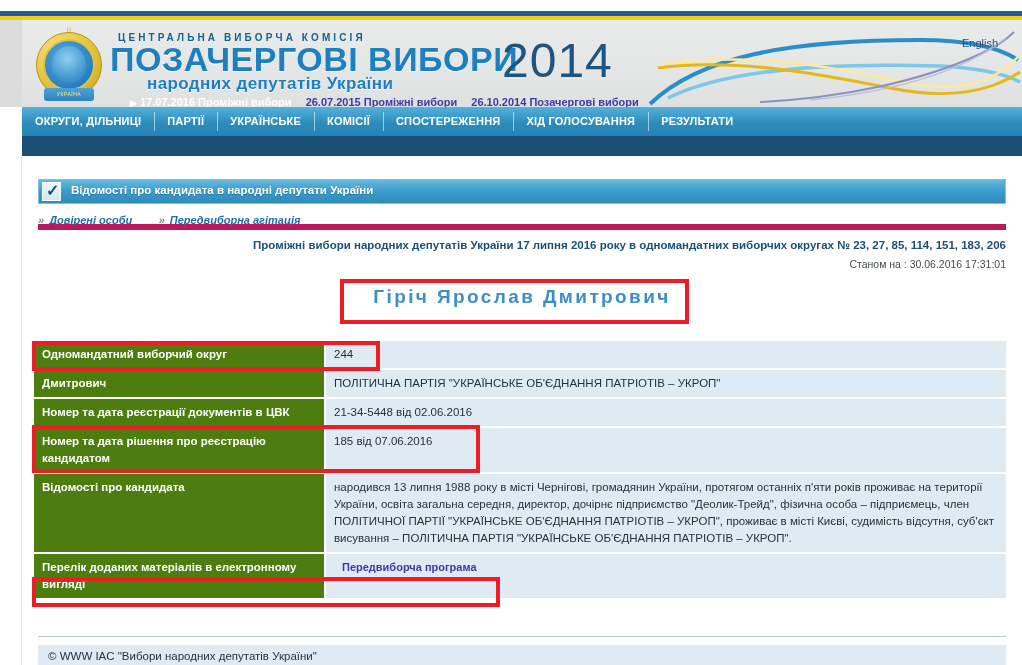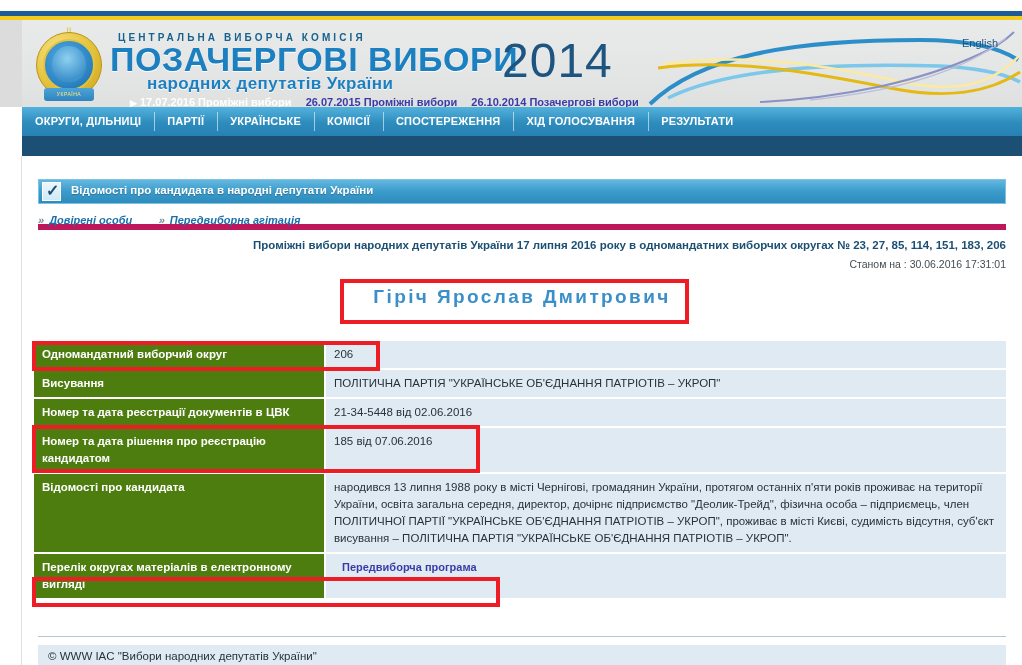--- a/index.html
+++ b/index.html
@@ -299,40 +299,40 @@
 
   <div class="election-title">Проміжні вибори народних депутатів України 17 липня 2016 року в одномандатних виборчих округах № 23, 27, 85, 114, 151, 183, 206</div>
   <div class="status-line">Станом на : 30.06.2016 17:31:01</div>
 
   <div class="cand-name">Гіріч Ярослав Дмитрович</div>
 
   <table class="dtable">
     <tbody>
       <tr>
         <td class="lbl">Одномандатний виборчий округ</td>
-        <td class="val">206</td>
-      </tr>
-      <tr>
-        <td class="lbl">Висування</td>
+        <td class="val">244</td>
+      </tr>
+      <tr>
+        <td class="lbl">Дмитрович</td>
         <td class="val">ПОЛІТИЧНА ПАРТІЯ "УКРАЇНСЬКЕ ОБ'ЄДНАННЯ ПАТРІОТІВ – УКРОП"</td>
       </tr>
       <tr>
         <td class="lbl">Номер та дата реєстрації документів в ЦВК</td>
         <td class="val">21-34-5448 від 02.06.2016</td>
       </tr>
       <tr>
         <td class="lbl">Номер та дата рішення про реєстрацію кандидатом</td>
         <td class="val">185 від 07.06.2016</td>
       </tr>
       <tr>
         <td class="lbl">Відомості про кандидата</td>
         <td class="val">народився 13 липня 1988 року в місті Чернігові, громадянин України, протягом останніх п'яти років проживає на території України, освіта загальна середня, директор, дочірнє підприємство "Деолик-Трейд", фізична особа – підприємець, член ПОЛІТИЧНОЇ ПАРТІЇ "УКРАЇНСЬКЕ ОБ'ЄДНАННЯ ПАТРІОТІВ – УКРОП", проживає в місті Києві, судимість відсутня, суб'єкт висування – ПОЛІТИЧНА ПАРТІЯ "УКРАЇНСЬКЕ ОБ'ЄДНАННЯ ПАТРІОТІВ – УКРОП".</td>
       </tr>
       <tr>
-        <td class="lbl">Перелік округах матеріалів в електронному вигляді</td>
+        <td class="lbl">Перелік доданих матеріалів в електронному вигляді</td>
         <td class="val">
           <a href="#">Передвиборча програма</a>
         </td>
       </tr>
     </tbody>
   </table>
 
   <div class="redbox" style="left:32px; top:330px; width:348px; height:30px;"></div>
   <div class="redbox" style="left:32px; top:414px; width:448px; height:48px;"></div>
   <div class="redbox" style="left:32px; top:566px; width:468px; height:30px;"></div>

